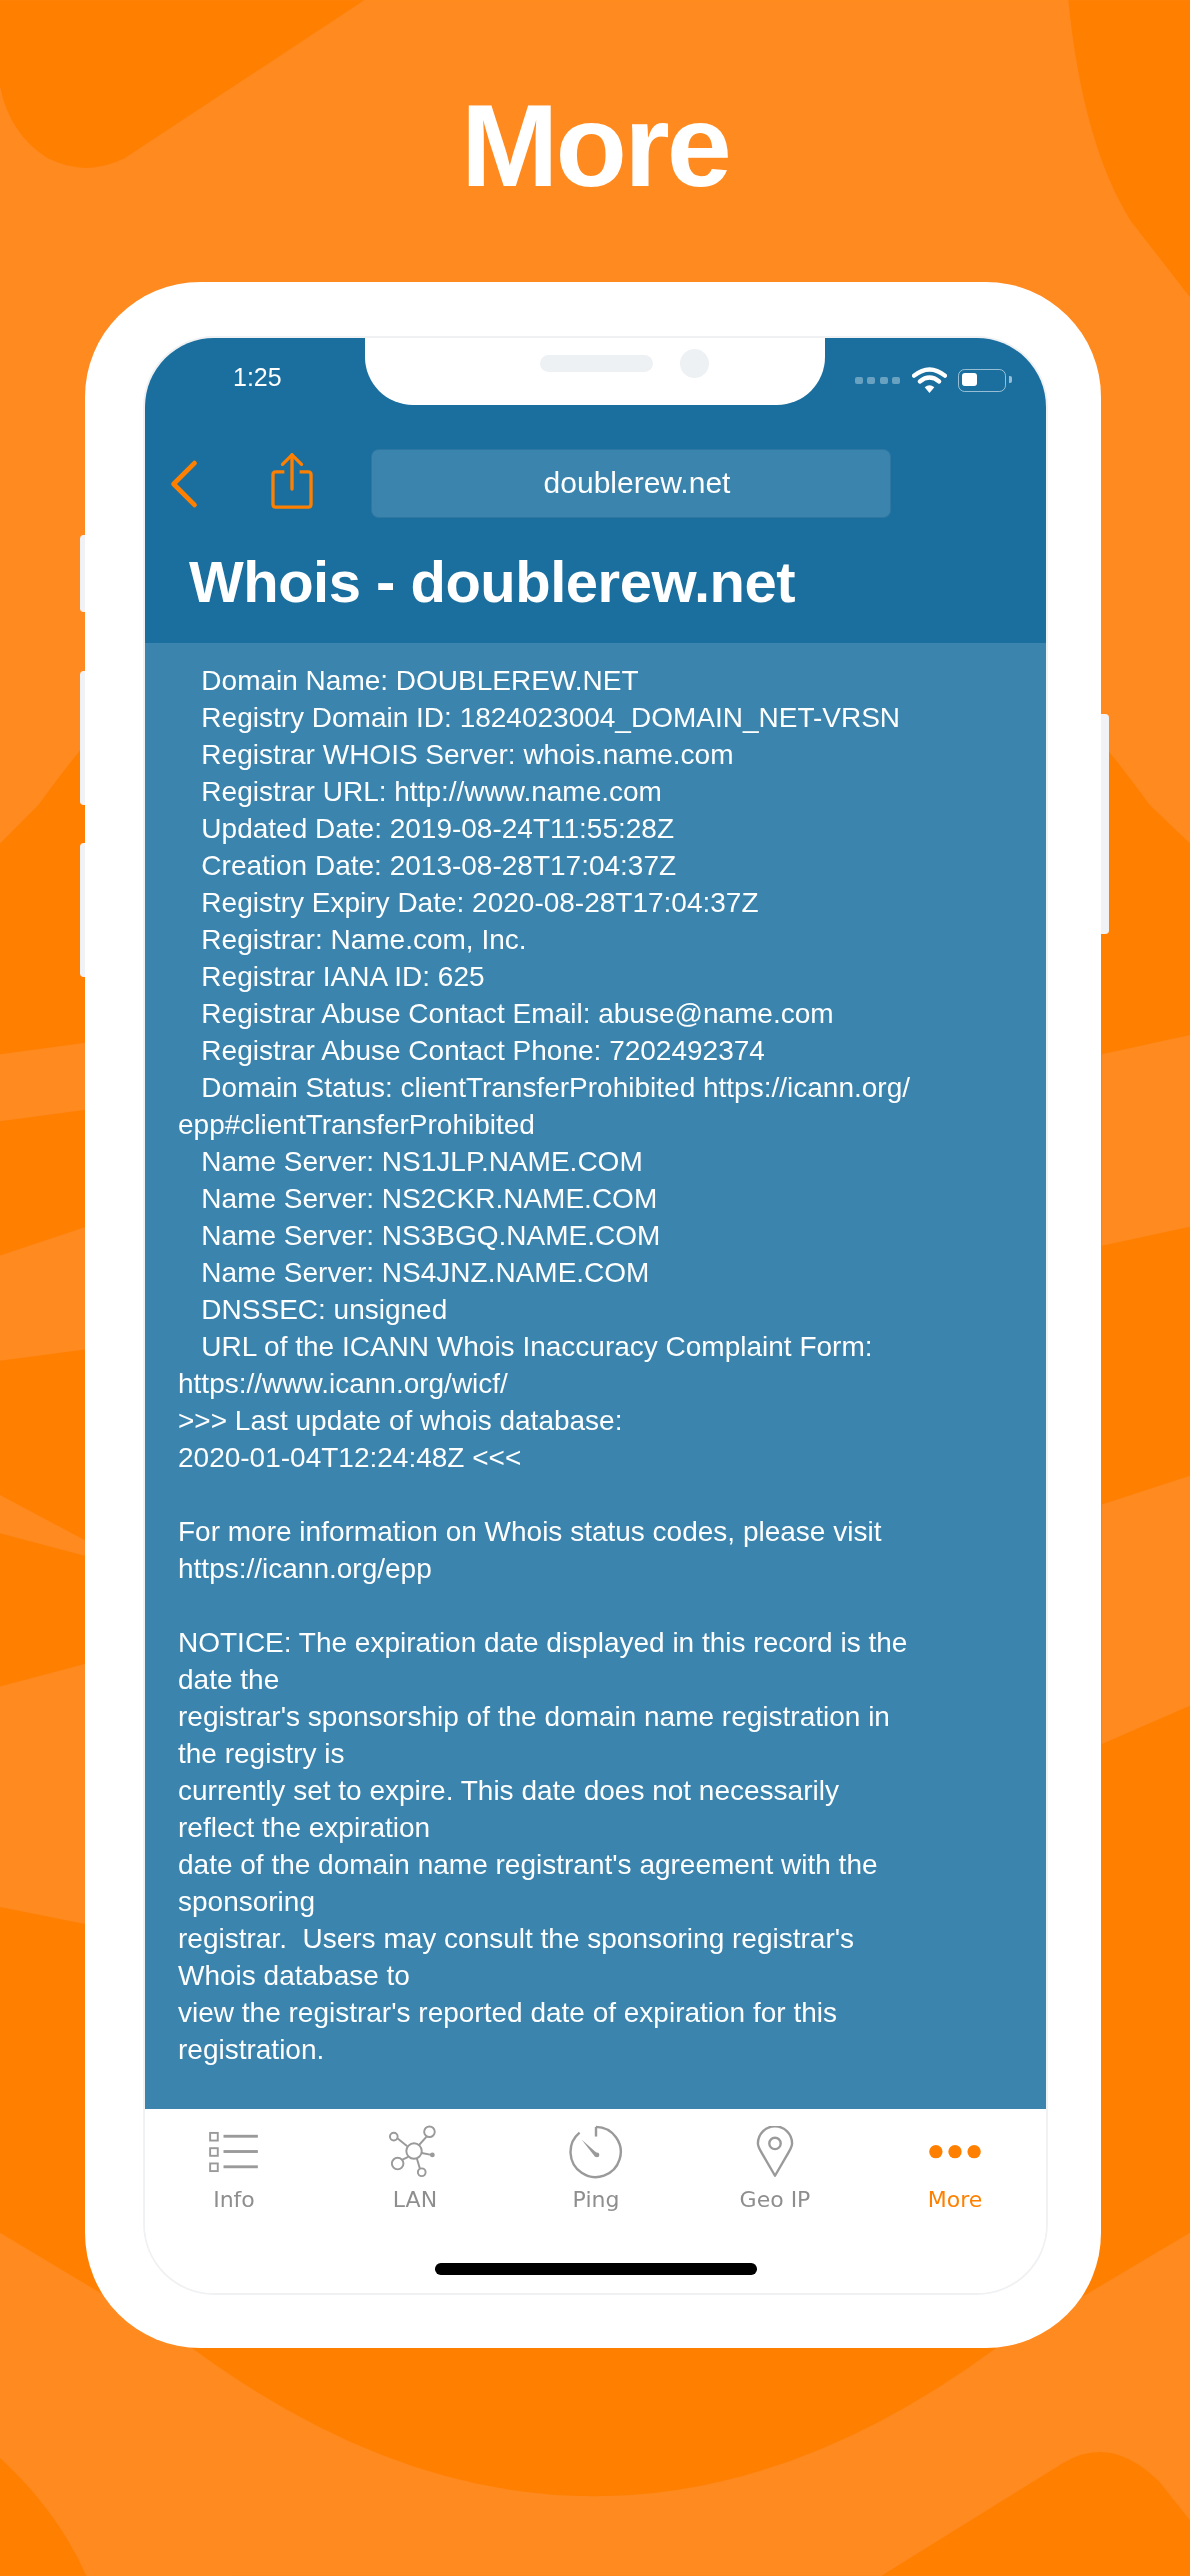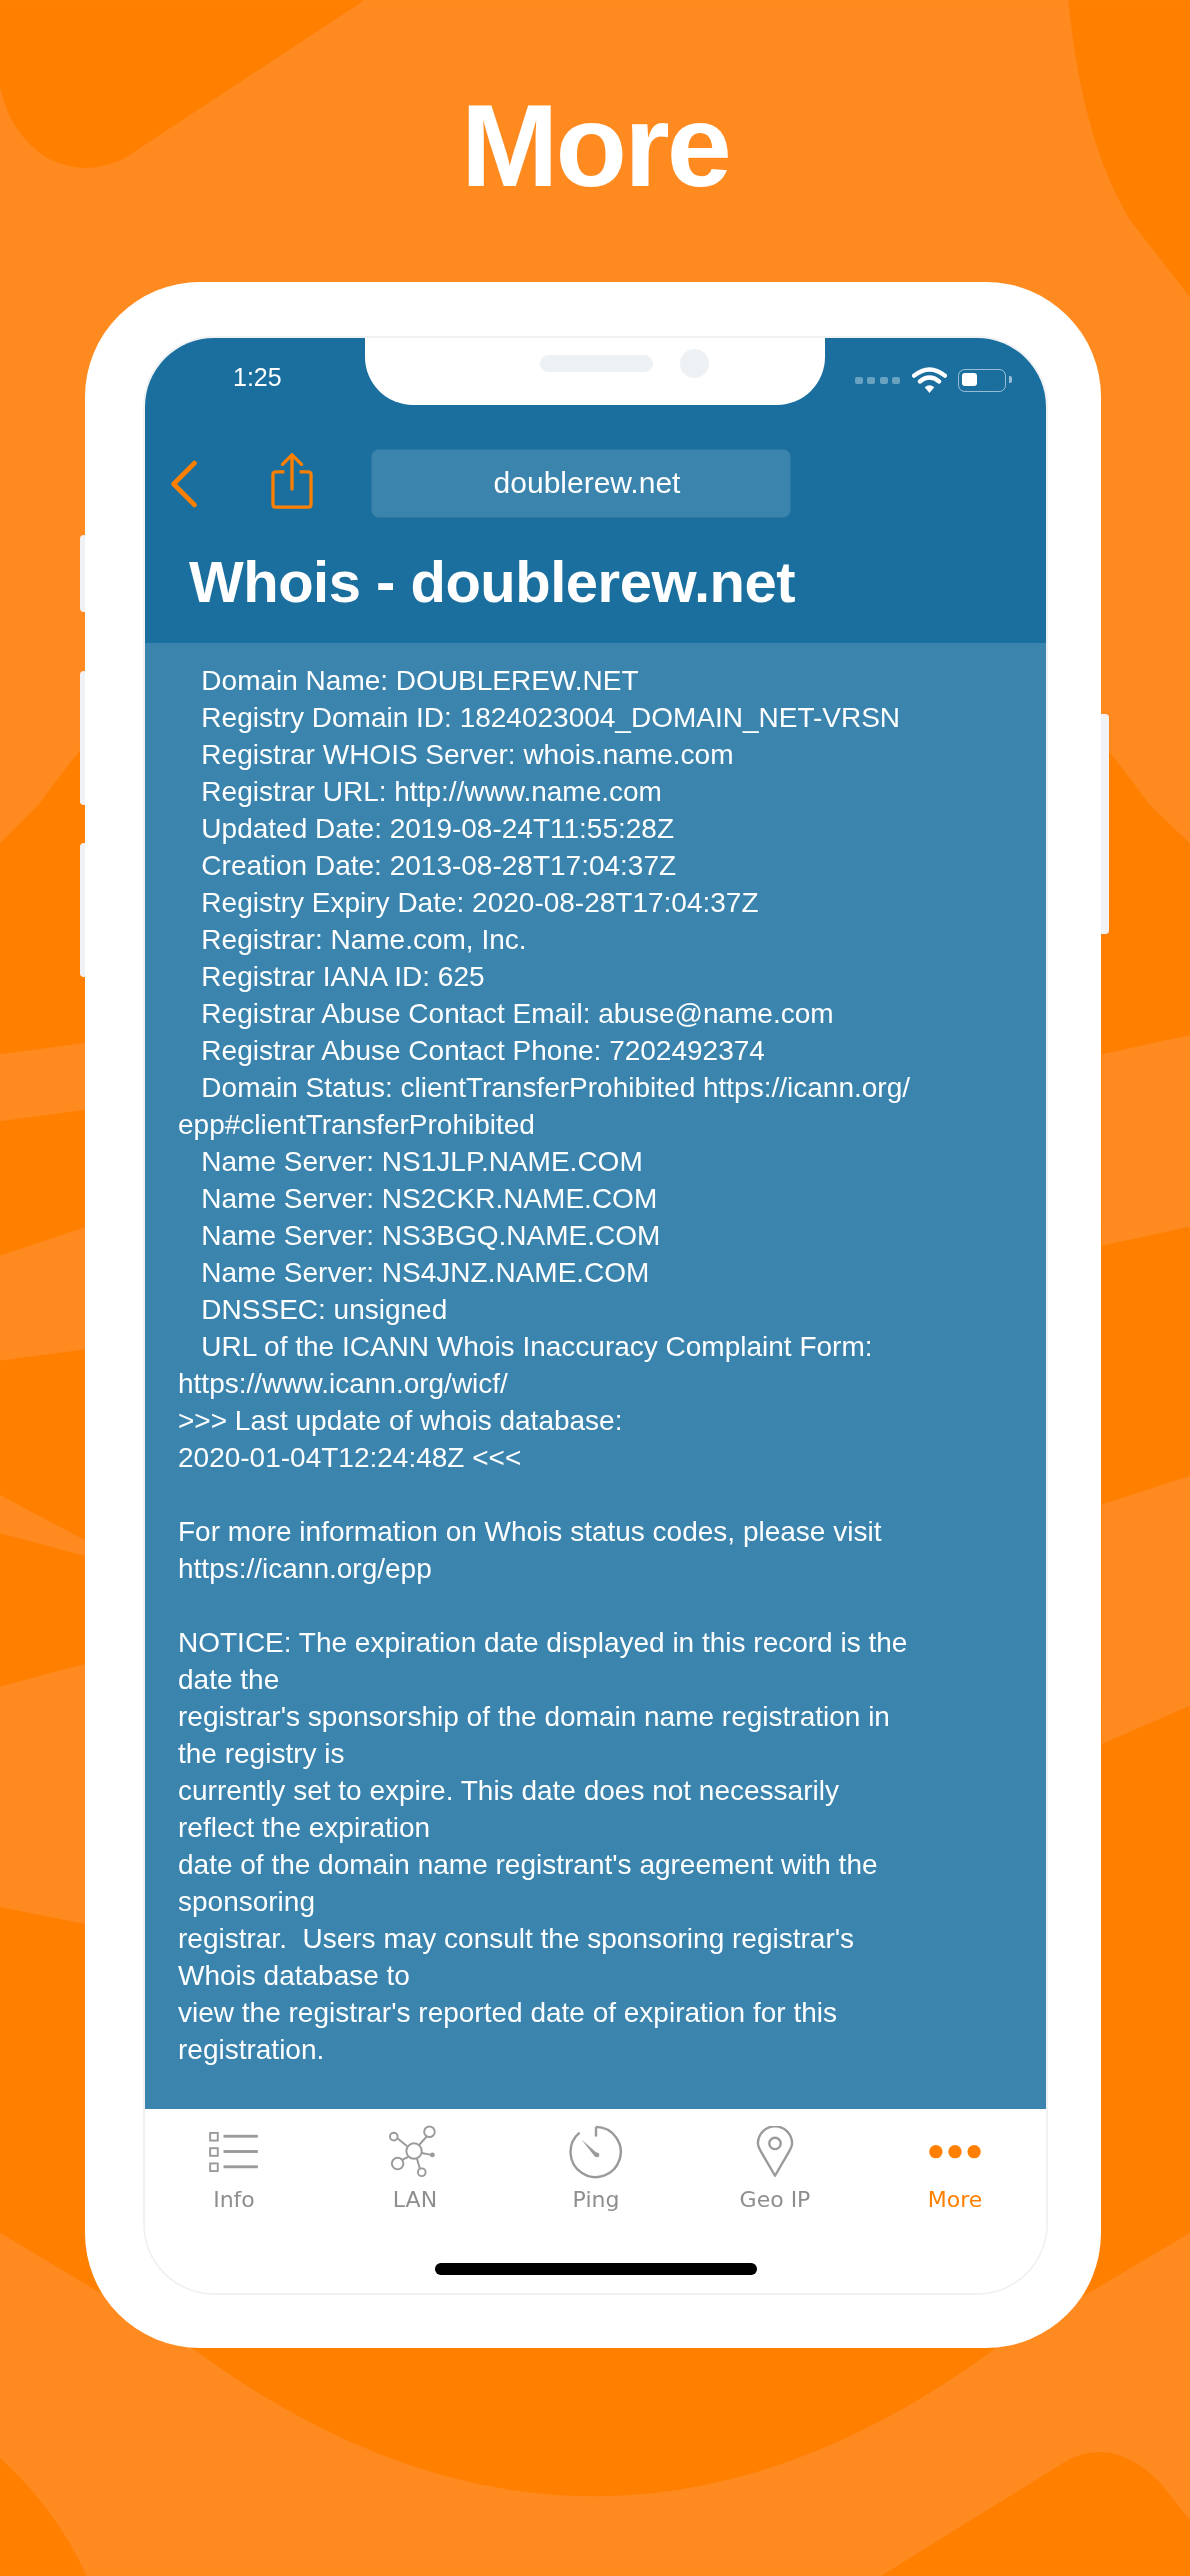--- a/index.html
+++ b/index.html
@@ -53,21 +53,21 @@
     width:48px; height:23px; border:1.9px solid rgba(255,255,255,0.55); border-radius:6.7px;
     position:relative; box-sizing:border-box;
   }
   .battery .fill { position:absolute; left:2.9px; top:2.9px; width:15.3px; height:13.4px; background:#fff; border-radius:2.9px; }
   .battery .nub { position:absolute; right:-6.7px; top:5.8px; width:2.9px; height:7.7px; background:rgba(255,255,255,0.55); border-radius:0 1.9px 1.9px 0; }
 
   .nav-row { position:absolute; left:0; top:107px; width:901px; height:77px; z-index:4; }
   .back-btn { position:absolute; left:21px; top:11.5px; width:38px; height:54px; cursor:pointer; }
   .share-btn { position:absolute; left:123px; top:5.8px; width:48px; height:59px; cursor:pointer; }
   .url-field {
-    position:absolute; left:226px; top:3.8px; width:420px; height:69px;
+    position:absolute; left:226px; top:3.8px; width:520px; height:69px;
     background:#3b84ad; border:1.9px solid #2f77a0; border-radius:7.7px; box-sizing:border-box;
     color:#fff; font-size:30px; display:flex; align-items:center; justify-content:center;padding-left:12px;
   }
   .page-title {
     position:absolute; left:44px; top:201px; color:#fff; font-weight:700;
     font-size:58px; line-height:86px; z-index:4; white-space:nowrap; letter-spacing:-0.5px;
   }
   .content {
     position:absolute; left:0; top:305px; width:901px; height:1466px;
     background:#3a84ae; overflow:hidden; z-index:2;

